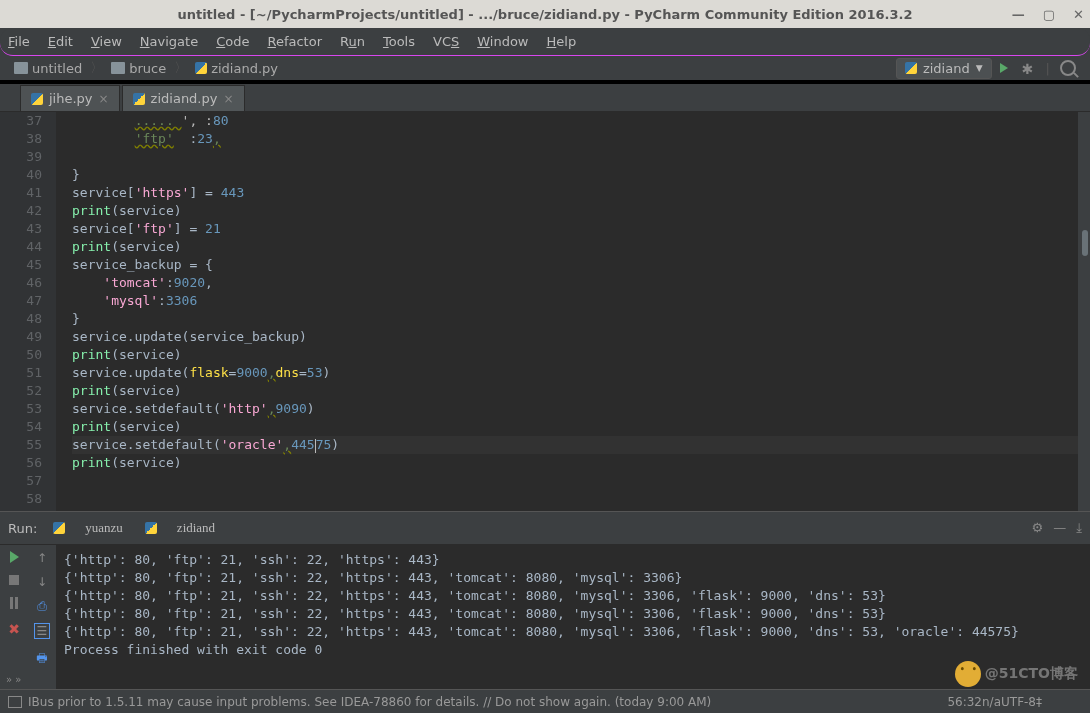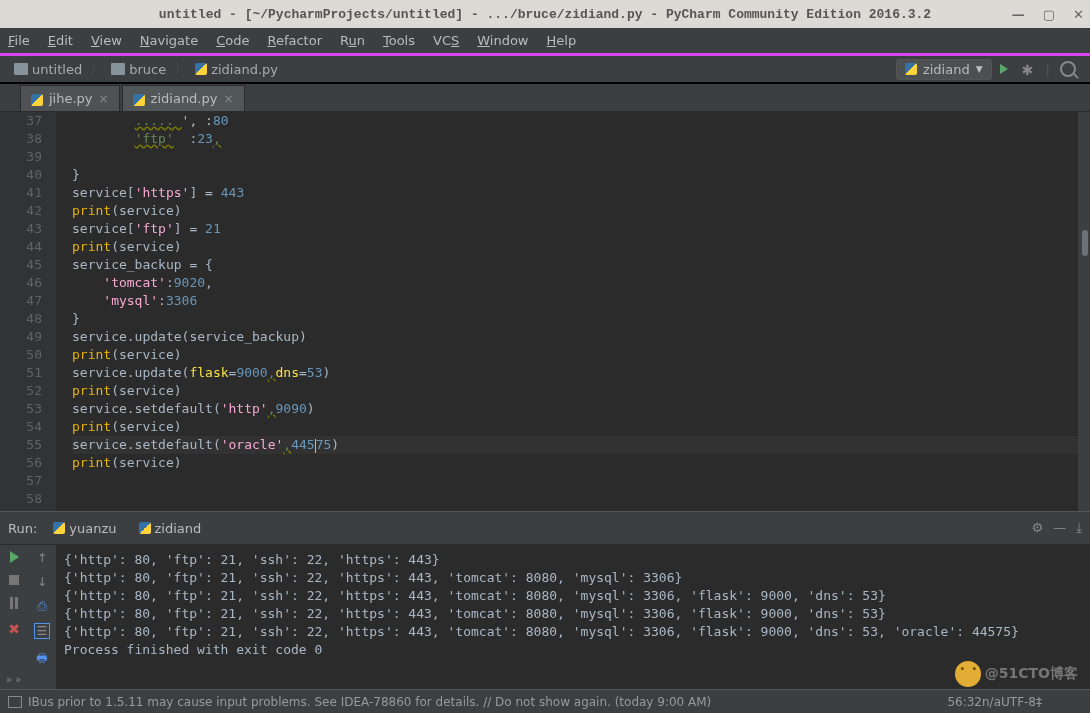--- a/index.html
+++ b/index.html
@@ -1,58 +1,58 @@
 <!DOCTYPE html>
 <html><head>
 <meta charset="utf-8">
 <style>
 * { margin:0; padding:0; box-sizing:border-box; }
 body { font-family:"DejaVu Sans",Arial,sans-serif; font-size:13px; background:#3c3f41; color:#bbb; width:1090px; height:713px; overflow:hidden; position:relative; }
 .titlebar { height:28px; background:#dcdad5; color:#333; display:flex; align-items:center; position:relative; }
-.titlebar .title { position:absolute; left:50%; transform:translateX(-50%); font-weight:bold; color:#555; white-space:nowrap;font-family:Liberation Mono, monospace; }
+.titlebar .title { position:absolute; left:50%; transform:translateX(-50%); font-weight:bold; color:#555; white-space:nowrap; }
 .titlebar .wctrls { position:absolute; right:6px; display:flex; gap:18px; align-items:center; font-weight:bold; color:#666; }
 .titlebar .wctrls span { cursor:pointer; }
-.menubar { height:28px; background:#3c3f41; display:flex; align-items:center; padding:0 8px; gap:18px; border-bottom:3px solid #d946ef; }
+.menubar { height:28px; background:#3c3f41; display:flex; align-items:center; padding:0 8px; gap:18px; border-bottom:1px solid #d946ef;border-radius:13px; }
 .menubar .mi { color:#bbb; cursor:pointer; }
 .menubar .mi u { text-decoration:underline; }
-.toolbar { height:28px; background:#3c3f41; display:flex; align-items:center; padding:0 8px; border-bottom:2px solid #000000; }
+.toolbar { height:28px; background:#3c3f41; display:flex; align-items:center; padding:0 8px; border-bottom:4px solid #000000; }
 .crumb { display:flex; align-items:center; gap:4px; padding:2px 6px; color:#aaa; cursor:pointer; }
 .crumb .fi { width:14px; height:12px; background:#87939a; border-radius:1px; }
 .crumb .py { width:12px; height:12px; background:linear-gradient(135deg,#3573a6 50%,#ffd43b 50%); border-radius:2px; }
 .crumb-sep { color:#555; margin:0 2px; }
 .toolbar .spacer { flex:1; }
 .run-config { background:#4c5052; border:1px solid #555; padding:2px 8px; border-radius:3px; display:flex; align-items:center; gap:6px; cursor:pointer; }
 .play { width:0; height:0; border-left:8px solid #59a869; border-top:5px solid transparent; border-bottom:5px solid transparent; margin:0 8px; cursor:pointer; }
 .bug { width:14px; height:14px; margin:0 6px; position:relative; cursor:pointer; }
 .bug::before { content:"✱"; color:#888; font-size:14px; }
 .search { width:16px; height:16px; border:2px solid #888; border-radius:50%; position:relative; margin:0 6px; cursor:pointer; }
 .search::after { content:""; position:absolute; width:6px; height:2px; background:#888; transform:rotate(45deg); right:-5px; bottom:-2px; }
 .tabs { height:28px; background:#3c3f41; display:flex; align-items:flex-end; padding-left:20px; border-bottom:1px solid #2b2b2b; }
-.tab { padding:5px 10px; background:#4e5254; border:1px solid #2b2b2b; border-bottom:none; display:flex; align-items:flex-end; gap:6px; margin-right:2px; cursor:pointer;margin-top:20px; }
+.tab { padding:5px 10px; background:#4e5254; border:1px solid #2b2b2b; border-bottom:none; display:flex; align-items:center; gap:6px; margin-right:2px; cursor:pointer;margin-top:20px; }
 .tab.active { background:#515658; }
 .tab .close { color:#888; cursor:pointer; font-size:12px; }
 .editor { display:flex; height:399px; background:#2b2b2b; font-family:"DejaVu Sans Mono",monospace; font-size:13px; line-height:18px; position:relative; }
 .gutter { width:56px; background:#313335; text-align:right; color:#606366; padding:0 14px 0 0; }
 .gutter .ln { height:18px; position:relative; }
 .code { flex:1; padding-left:16px; }
 .cl { height:18px; white-space:pre; }
 .cl.active-line { background:#323232; }
 .s { color:#f9a8d4; }
 .s-wavy { color:#6a8759; text-decoration:underline wavy #808000; }
 .n { color:#6897bb; }
-.k { color:#eab308; }
+.k { color:#86efac; }
 .id { color:#a9b7c6; }
 .kw { color:#fde047; }
 .brace { color:#a9b7c6; }
 .caret { display:inline-block; width:1px; height:14px; background:#bbb; vertical-align:middle; }
 .scroll-right { position:absolute; right:0; top:0; width:12px; height:100%; background:#3c3f41; }
 .scroll-pill { position:absolute; right:2px; width:6px; height:26px; background:#697277; border-radius:3px; top:118px; }
 .run-header { height:26px; background:#3c3f41; border-top:1px solid #555; border-bottom:1px solid #2b2b2b; display:flex; align-items:center; padding:16px 8px; gap:10px; }
 .run-header .lbl { color:#bbb; }
-.rtab { display:flex; align-items:center; gap:4px; padding:2px 6px; cursor:pointer; }
+.rtab { display:flex; align-items:center; gap:20px; padding:2px 6px; cursor:pointer;font-family:Liberation Serif, serif; }
 .run-header .rtools { margin-left:auto; display:flex; gap:10px; color:#888; }
 .run-header .rtools span { cursor:pointer; }
 .run-area { display:flex; height:150px; background:#2b2b2b; }
 .lrail { width:28px; background:#3c3f41; display:flex; flex-direction:column; align-items:center; padding-top:6px; gap:12px; }
 .lrail .play2 { width:0; height:0; border-left:9px solid #59a869; border-top:6px solid transparent; border-bottom:6px solid transparent; }
 .lrail .stop { width:10px; height:10px; background:#777; }
 .lrail .pause { display:flex; gap:2px; }
 .lrail .pause span { width:3px; height:12px; background:#777; }
 .lrail .cross { font-size:14px; color:#c75450; }
 .lrail2 { width:28px; background:#3c3f41; display:flex; flex-direction:column; align-items:center; padding-top:6px; gap:10px; }

